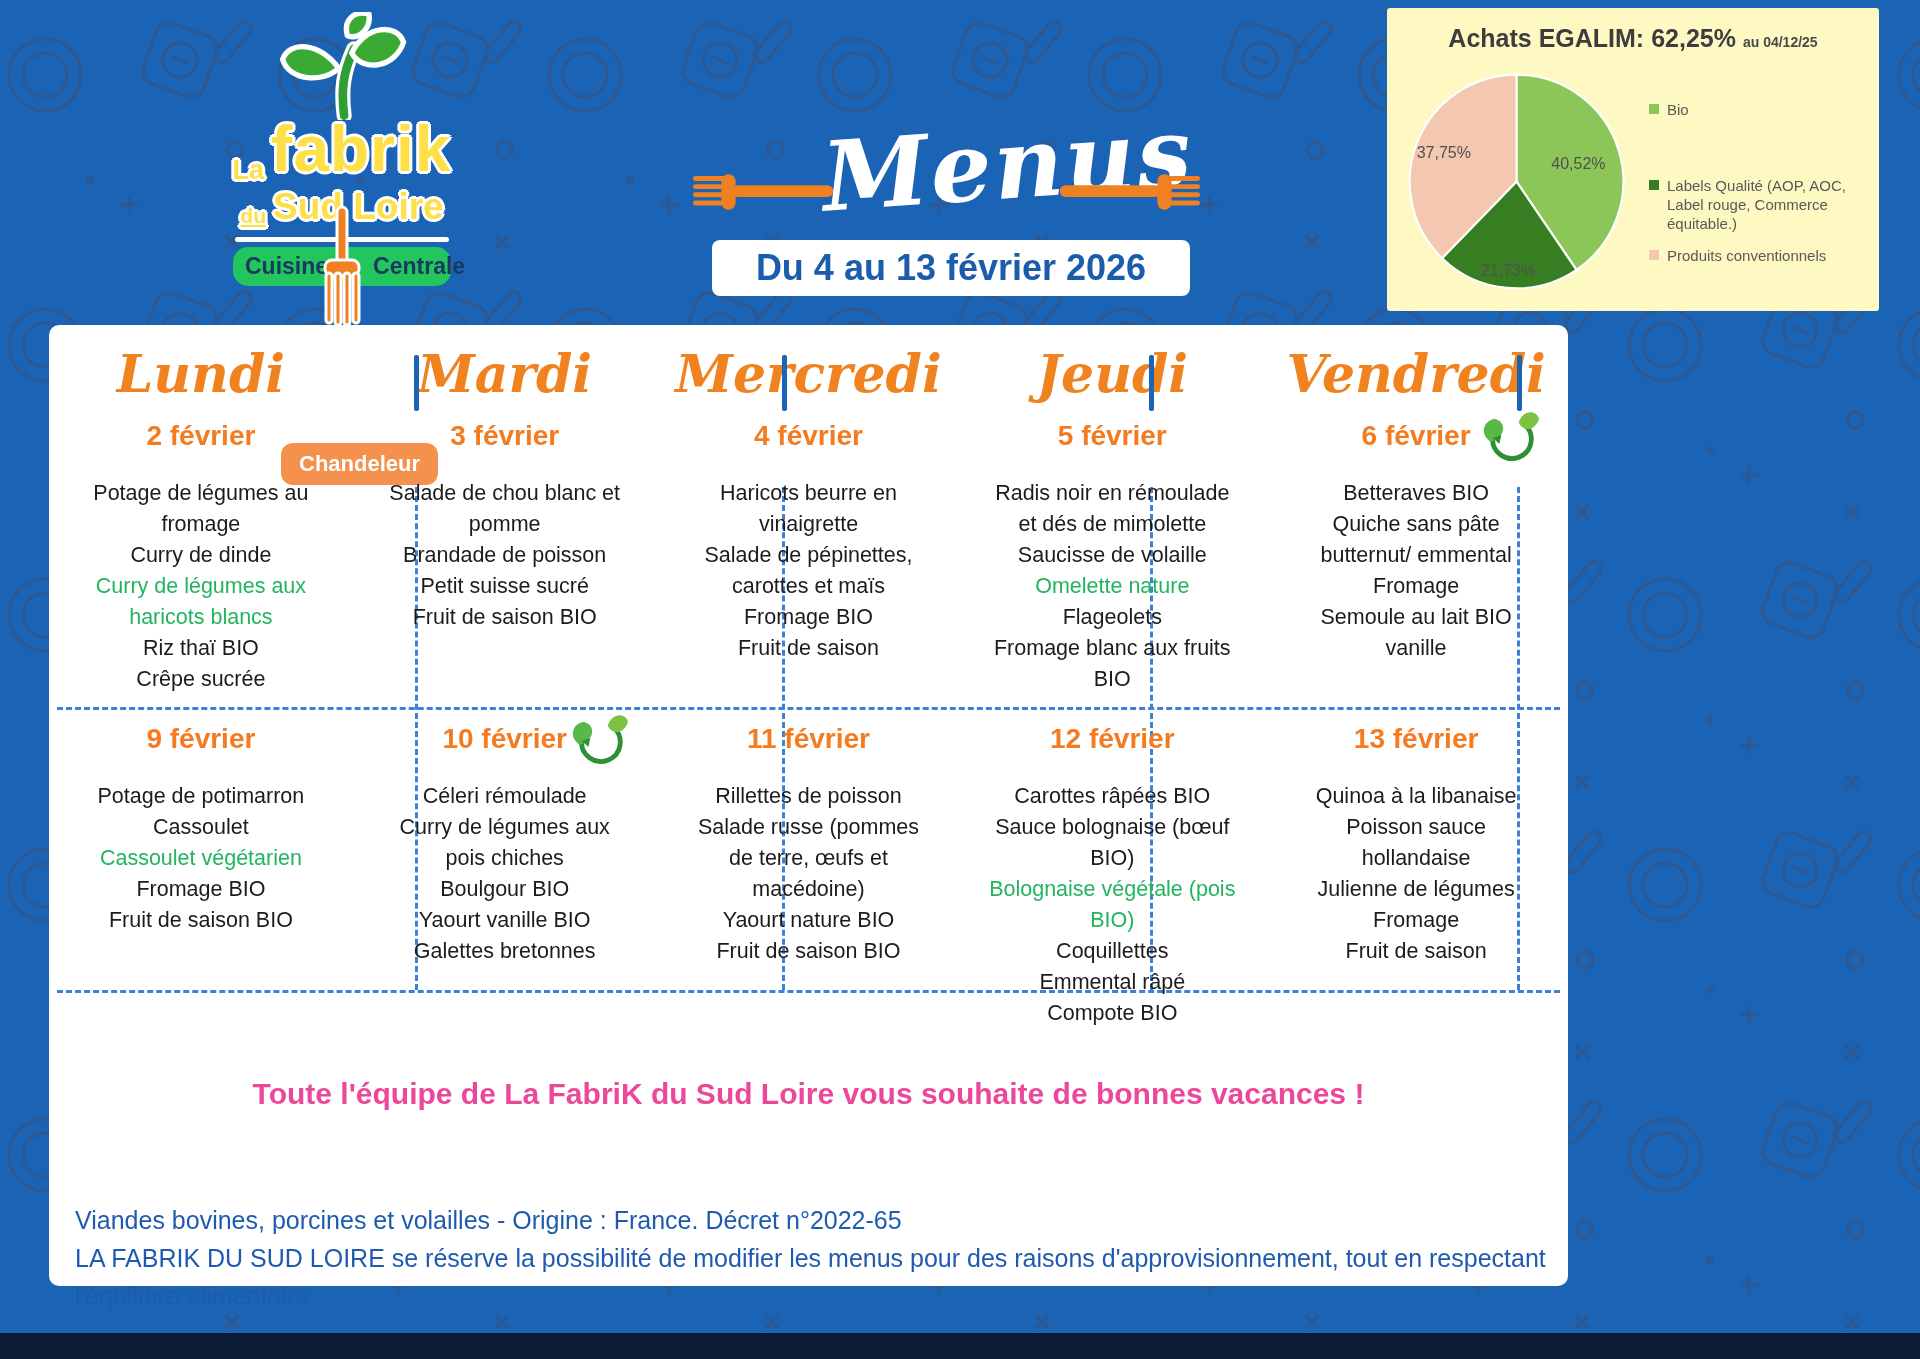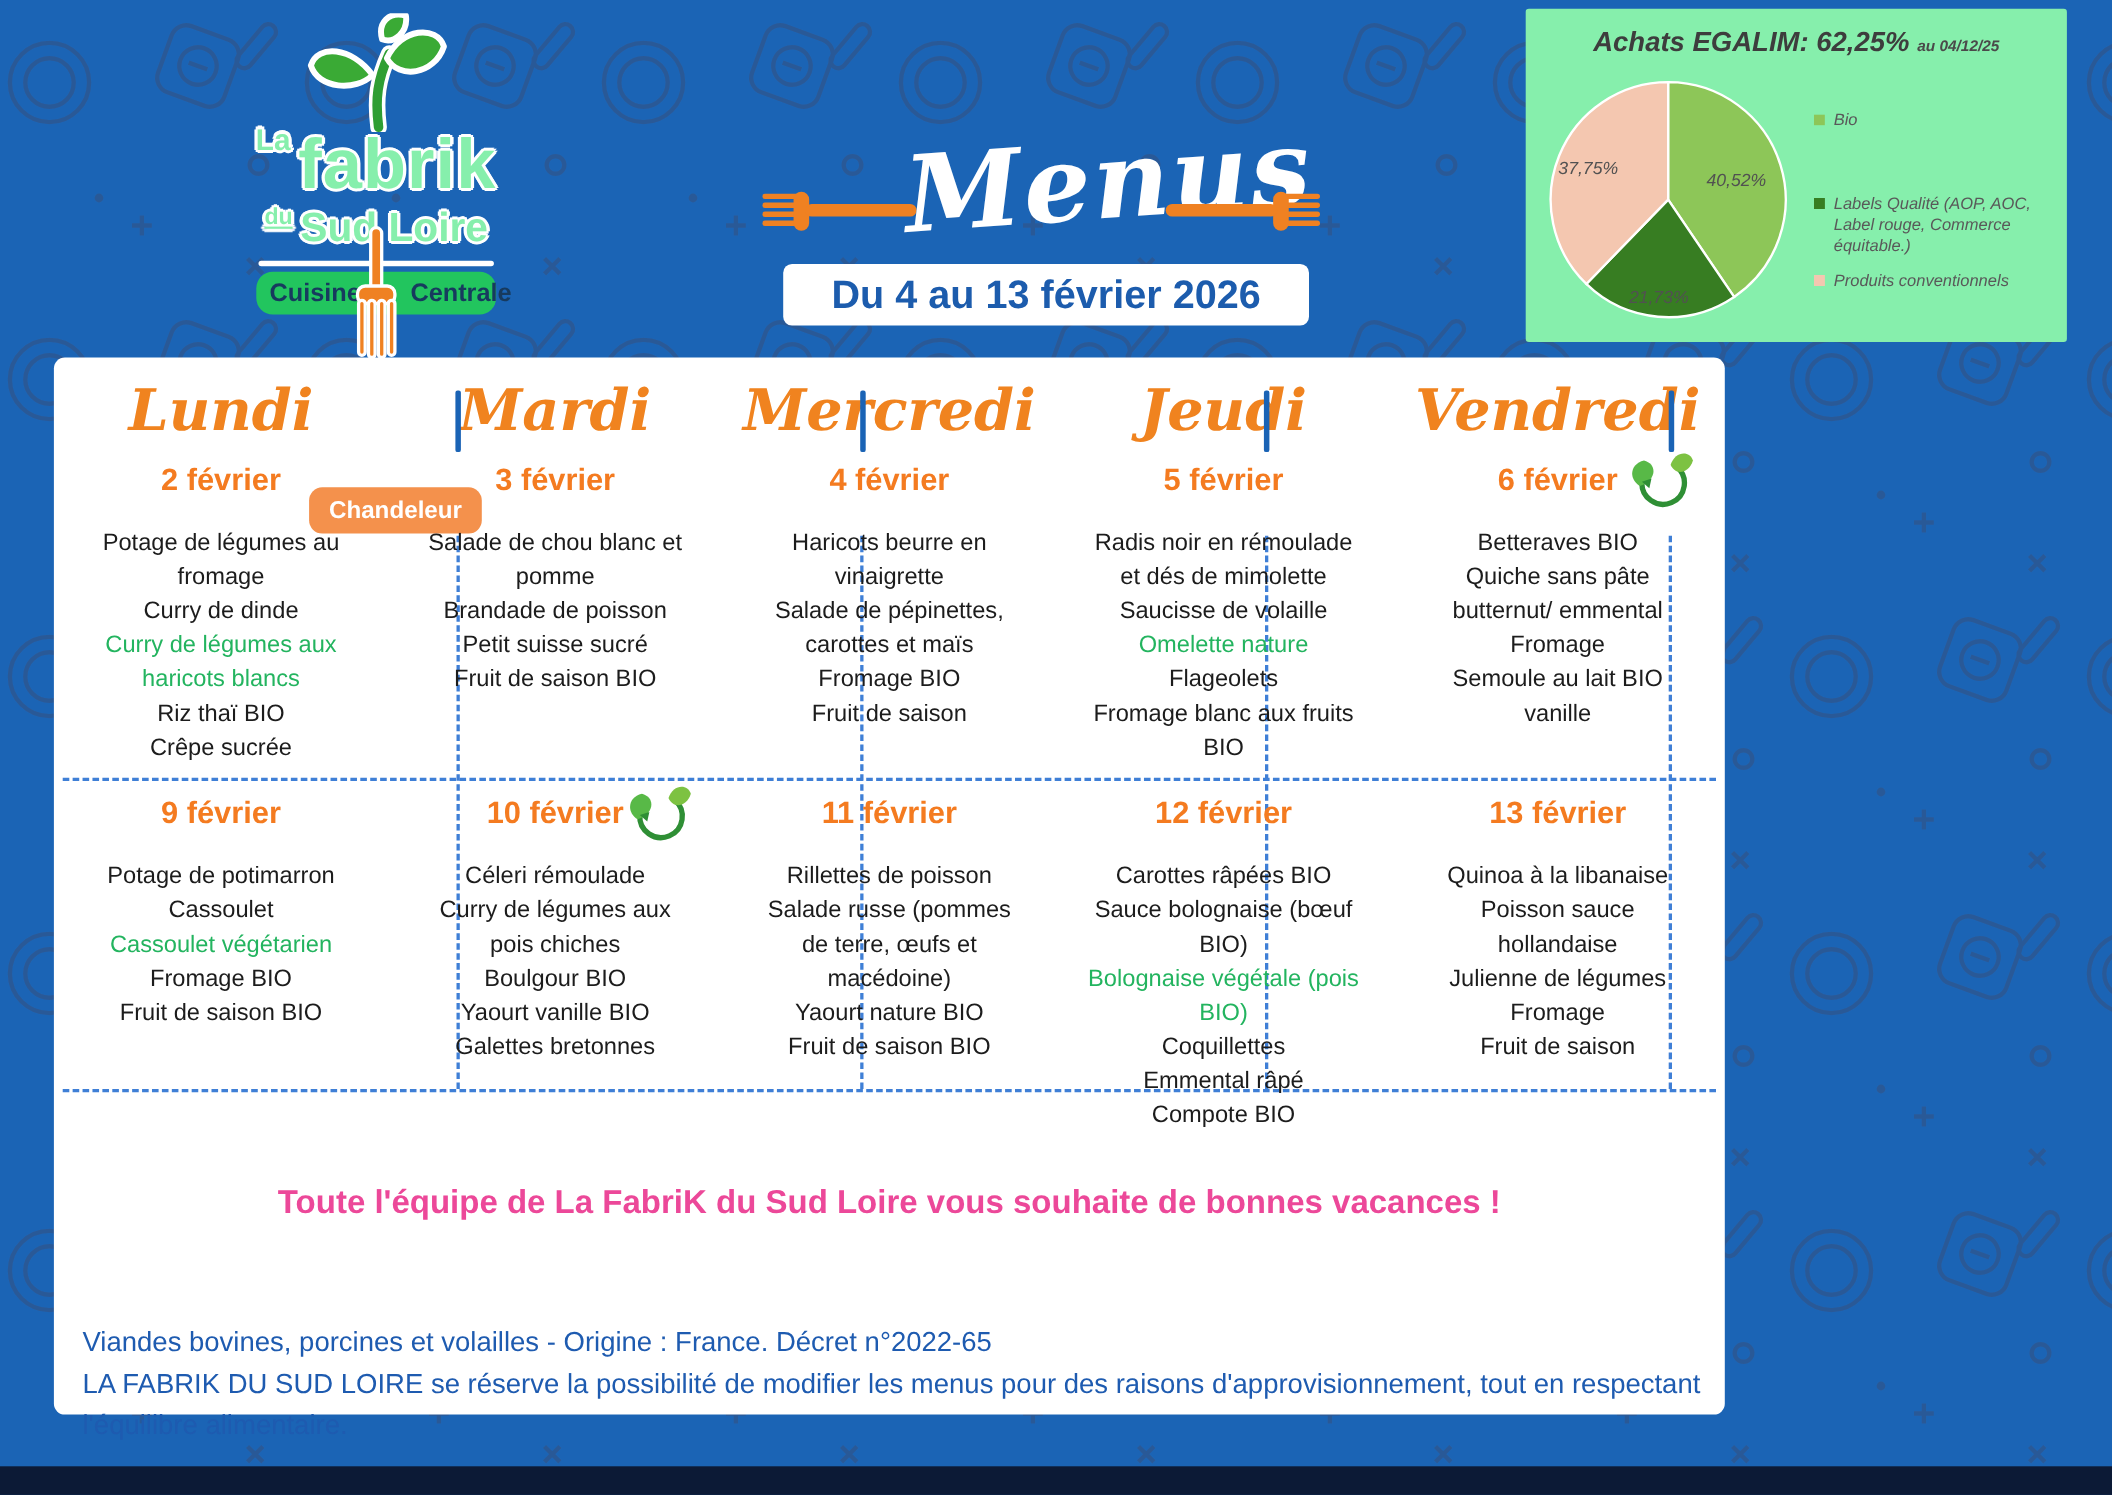--- a/index.html
+++ b/index.html
@@ -4,21 +4,21 @@
 <style>
   * { margin:0; padding:0; box-sizing:border-box; }
   body { background:#0a2240; font-family:"Liberation Sans", sans-serif; }
   .page { position:relative; width:1920px; height:1359px; background:#1b64b5; overflow:hidden; }
   .bg-pattern { position:absolute; inset:0; z-index:0; }
   .content { position:absolute; inset:0; z-index:1; }
 
   
   .logo { position:absolute; left:222px; top:12px; width:240px; text-align:center; }
   .sprout { display:block; margin:0 auto -8px auto; }
-  .logo-line { display:flex; justify-content:center; align-items:flex-start; gap:7px; color:#86efac;
+  .logo-line { display:flex; justify-content:center; align-items:flex-end; gap:7px; color:#fde047;
     text-shadow:3px 0 0 #fff,-3px 0 0 #fff,0 3px 0 #fff,0 -3px 0 #fff,2px 2px 0 #fff,-2px -2px 0 #fff,2px -2px 0 #fff,-2px 2px 0 #fff; }
   .logo-la { font-size:27px; font-weight:bold; }
   .logo-fabrik { font-size:64px; font-weight:700; letter-spacing:1px; }
   .logo-du { font-size:21px; font-weight:bold;text-decoration:underline; }
   .logo-sudloire { font-size:37px; font-weight:900; }
   .logo-rule { margin:9px auto 0 auto; width:214px; height:5px; background:#fff; border-radius:3px; }
   .logo-pill { position:relative; margin:5px auto 0 auto; width:218px; background:#22c55e; border-radius:15px;
     padding:6px 12px; display:flex; justify-content:space-between; font-size:23px; font-weight:bold; color:#173a5e;gap:45px; }
   .logo-fork { position:absolute; left:50%; transform:translateX(-50%); top:193px; }
 
@@ -27,21 +27,21 @@
   .menus-title { position:absolute; left:822px; top:108px; font-size:96px; color:#fff; transform:rotate(-4deg);
     letter-spacing:2px; }
   .fork-ornament { position:absolute; top:170px; }
   .fork-left { left:693px; }
   .fork-right { left:1058px; transform:scaleX(-1); }
   .date-banner { position:absolute; left:712px; top:240px; width:478px; height:56px; background:#fff;
     border-radius:8px; display:flex; align-items:center; justify-content:center;
     color:#1c5cad; font-weight:bold; font-size:36px; }
 
   
-  .egalim-card { position:absolute; left:1387px; top:8px; width:492px; height:303px; background:#86efac; border-radius:3px;font-style:italic; }
+  .egalim-card { position:absolute; left:1387px; top:8px; width:492px; height:303px; background:#fef9c3; border-radius:3px; }
   .egalim-title { margin-top:16px; text-align:center; color:#3d3d3d; font-size:25px; font-weight:600; }
   .egalim-title .small-date { font-size:14px; font-weight:bold; color:#4a4a4a; }
   .pie-wrap { position:absolute; left:12px; top:56px; }
   .pie-label { font-size:15px; fill:#515151; font-weight:500; }
   .legend { position:absolute; left:262px; top:92px; width:222px; }
   .legend-item { position:absolute; left:0; display:flex; gap:8px; align-items:flex-start;
     font-size:15px; line-height:19px; color:#595959; }
   .legend-item svg { flex:0 0 auto; margin-top:4px; }
 
   

